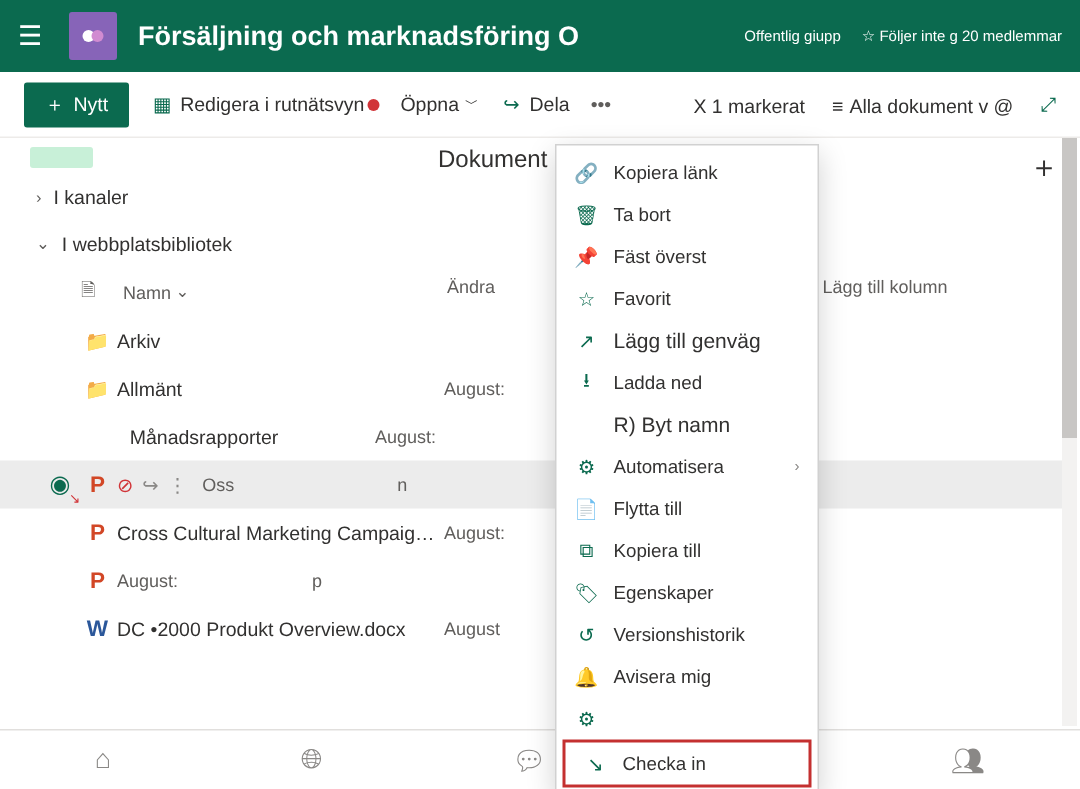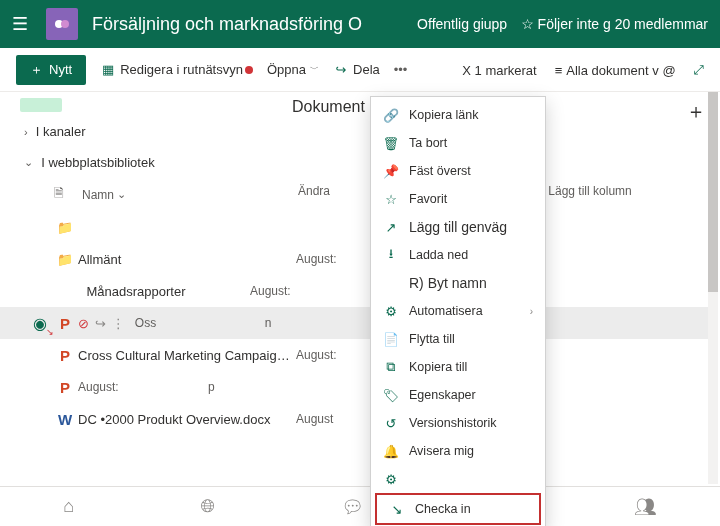--- a/index.html
+++ b/index.html
@@ -1,21 +1,21 @@
 <!DOCTYPE html>
 <html><head>
 <meta charset="utf-8">
 <style>
 *{box-sizing:border-box;margin:0;padding:0;font-family:"Segoe UI",Arial,sans-serif}
 body{width:720px;height:526px;background:#fff;overflow:hidden;font-size:13px;color:#323130;position:relative}
 .header{height:48px;background:#0b6a4f;color:#fff;display:flex;align-items:center;padding:0 12px}
 .hamburger{width:20px;cursor:pointer;font-size:18px}
 .logo{width:32px;height:32px;background:#8764b8;border-radius:2px;margin:0 14px;display:flex;align-items:center;justify-content:center}
-.title{font-size:18px;font-weight:400;flex:1}
-.hdr-right{display:flex;align-items:center;gap:14px;font-size:14px}
+.title{font-size:18px;font-weight:700;flex:1}
+.hdr-right{display:flex;align-items:center;gap:14px;font-size:10px}
 .toolbar{height:44px;display:flex;align-items:center;padding:0 16px;gap:14px;border-bottom:1px solid #edebe9;position:relative}
 .btn-new{background:#0b6a4f;color:#fff;border:none;height:30px;padding:0 14px;border-radius:2px;font-size:13px;display:flex;align-items:center;gap:6px;cursor:pointer}
 .tb-item{display:flex;align-items:center;gap:4px;font-size:13px;color:#323130;cursor:pointer}
 .tb-icon{width:16px;height:16px;display:inline-flex;align-items:center;justify-content:center}
 .tb-right{margin-left:auto;display:flex;align-items:flex-end;gap:18px}
 .content{position:absolute;top:92px;left:0;right:12px;bottom:42px;display:flex}
 .main{flex:1;overflow:hidden}
 .greenblock{background:#c8f0d8;width:42px;height:14px;border-radius:2px;margin:6px 0 12px 20px}
 .crumb{font-size:16px;margin-left:292px;margin-top:-26px}
 .nav-item{padding:8px 0 8px 24px;font-size:13px;display:flex;align-items:center;gap:8px;cursor:pointer}
@@ -115,20 +115,21 @@
         </div>
       <div style="color:#605e5c">+ <span>Lägg till kolumn</span></div>
     </div>
 
     <div id="rows">
         <div class="row">
           <div class="sel-mark"></div>
           <div class="fi">
             <span class="folder">📁</span>
           </div>
+          <div class="nm">Arkiv</div>
         </div>
         <div class="row">
           <div class="sel-mark"></div>
           <div class="fi">
             <span class="folder">📁</span>
           </div>
           <div class="nm">Allmänt</div>
           <div class="md">August:</div>
         </div>
         <div class="row">

